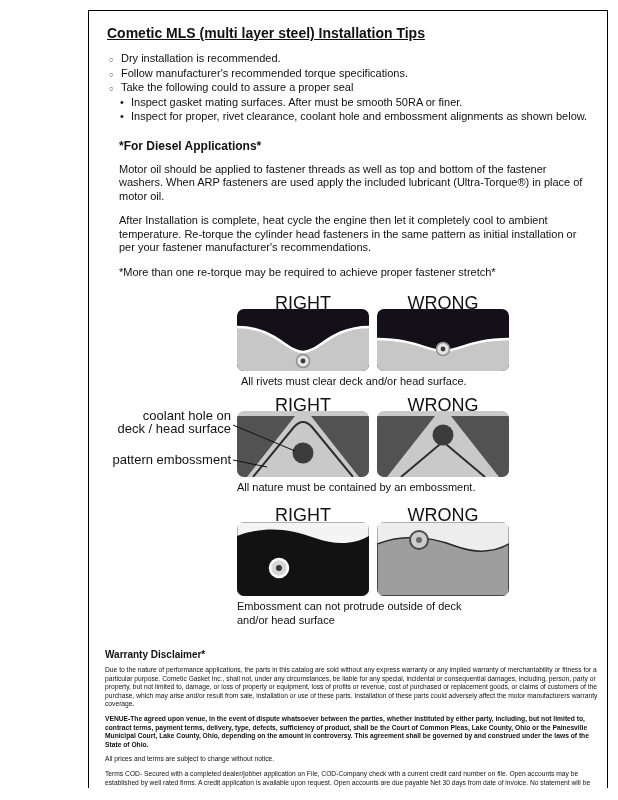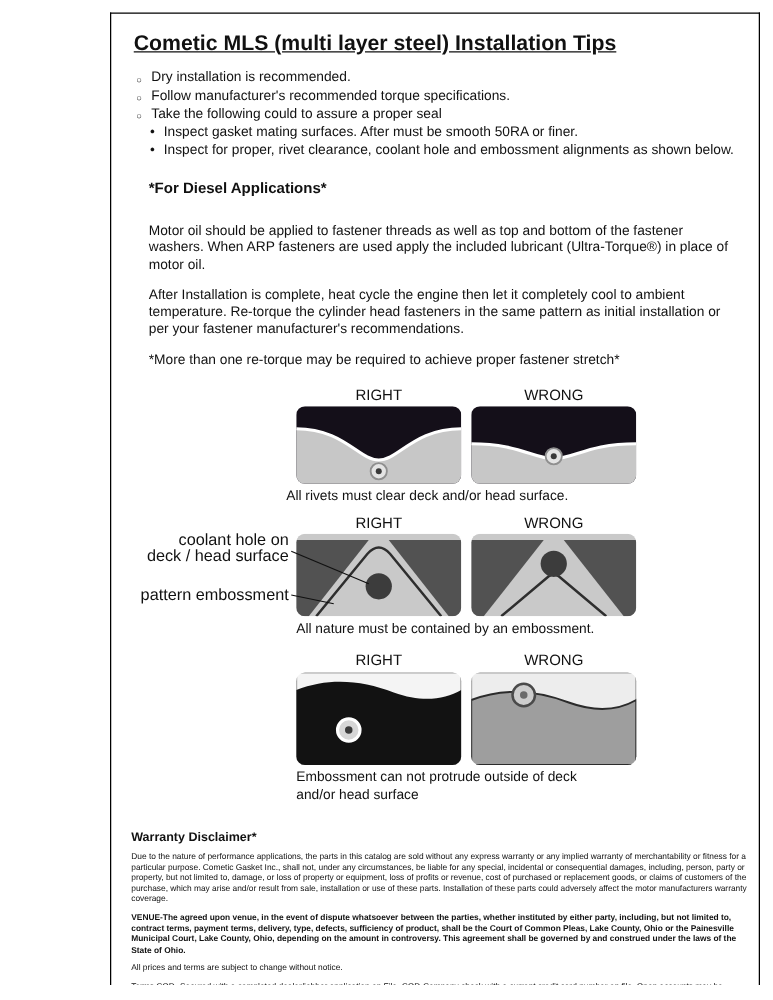--- a/index.html
+++ b/index.html
@@ -14,43 +14,43 @@
   .content-box {
     position: absolute;
     left: 88px; top: 10px;
     width: 520px; height: 778px;
     border: 1px solid #000;
     border-bottom: none;
     padding: 8px 12px 0 16px;
     overflow: hidden;
   }
   .title {
-    font-size: 17px;
+    font-size: 14px;
     font-weight: bold;
     text-decoration: underline;
     margin: 6px 0 10px 2px;
   }
   ul.main-bullets { list-style: none; margin-left: 4px; font-size: 11px; line-height: 14.5px; }
   ul.main-bullets > li { position: relative; padding-left: 12px; }
   ul.main-bullets > li::before {
     content: "○"; position: absolute; left: 0; top: 2px; font-size: 7.5px;
   }
   ul.sub-bullets { list-style: none; margin-left: 14px; }
   ul.sub-bullets > li { position: relative; padding-left: 12px; }
   ul.sub-bullets > li::before {
     content: "•"; position: absolute; left: 1px; top: 0px; font-size: 11px;
   }
   .diesel-section { margin: 15px 0 0 14px; width: 468px; }
-  .diesel-heading { font-size: 12px; font-weight: bold; margin-bottom: 22px; }
+  .diesel-heading { font-size: 12px; font-weight: bold; margin-bottom: 10px; }
   .diesel-section p { font-size: 11px; line-height: 13.5px; margin-bottom: 11px; }
   .retorque-note { font-size: 11px; margin-top: 2px; }
   .preline { white-space: pre-line; }
 
   .figures { position: relative; width: 492px; height: 340px; margin-top: 14px; }
-  .fig-label { position: absolute; width: 132px; text-align: center; font-size: 12px; }
+  .fig-label { position: absolute; width: 132px; text-align: center; font-size: 18px; }
   .fig { position: absolute; width: 132px; height: 74px; }
   .fig svg { display: block; }
   .fig-caption { position: absolute; font-size: 11px; line-height: 13.5px; }
   .annotation { position: absolute; left: 0; width: 126px; text-align: right; font-size: 13px; line-height: 13px; }
   .ann-lines { position: absolute; left: 0; top: 0; pointer-events: none; }
 
   .warranty { margin-top: 16px; width: 494px; }
   .warranty-heading { font-size: 10px; font-weight: bold; margin-bottom: 6px; }
   .warranty p { font-size: 6.7px; line-height: 8.6px; margin-bottom: 6px; }
   .warranty p.bold { font-weight: bold; }
@@ -109,21 +109,21 @@
           </defs>
         <g clip-path="url(#clipB)">
           <rect width="132" height="62" fill="#140f19"></rect>
           <path d="M0,30 C38,30 50,42 66,42 C82,42 94,30 132,30 L132,62 L0,62 Z" fill="#c7c7c7"></path>
           <path d="M0,30 C38,30 50,42 66,42 C82,42 94,30 132,30" fill="none" stroke="#ffffff" stroke-width="2.5"></path>
           <circle cx="66" cy="40" r="6.5" fill="#e4e4e4" stroke="#8f8f8f" stroke-width="1.5"></circle>
           <circle cx="66" cy="40" r="2.4" fill="#3a3a3a"></circle>
         </g>
       </svg>
     </div>
-    <div class="fig-caption" style="left:124px; top:82px;">All rivets must clear deck and/or head surface.</div>
+    <div class="fig-caption" style="left:136px; top:82px;">All rivets must clear deck and/or head surface.</div>
 
     <div class="fig-label" style="left:132px; top:102px;">RIGHT</div>
     <div class="fig-label" style="left:272px; top:102px;">WRONG</div>
 
     <div class="annotation preline" style="top:116px;">coolant hole on
 deck / head surface</div>
     <div class="annotation" style="top:160px;">pattern embossment</div>
 
     <div class="fig" style="left:132px; top:118px;">
       <svg width="132" height="66" viewBox="0 0 132 66">

